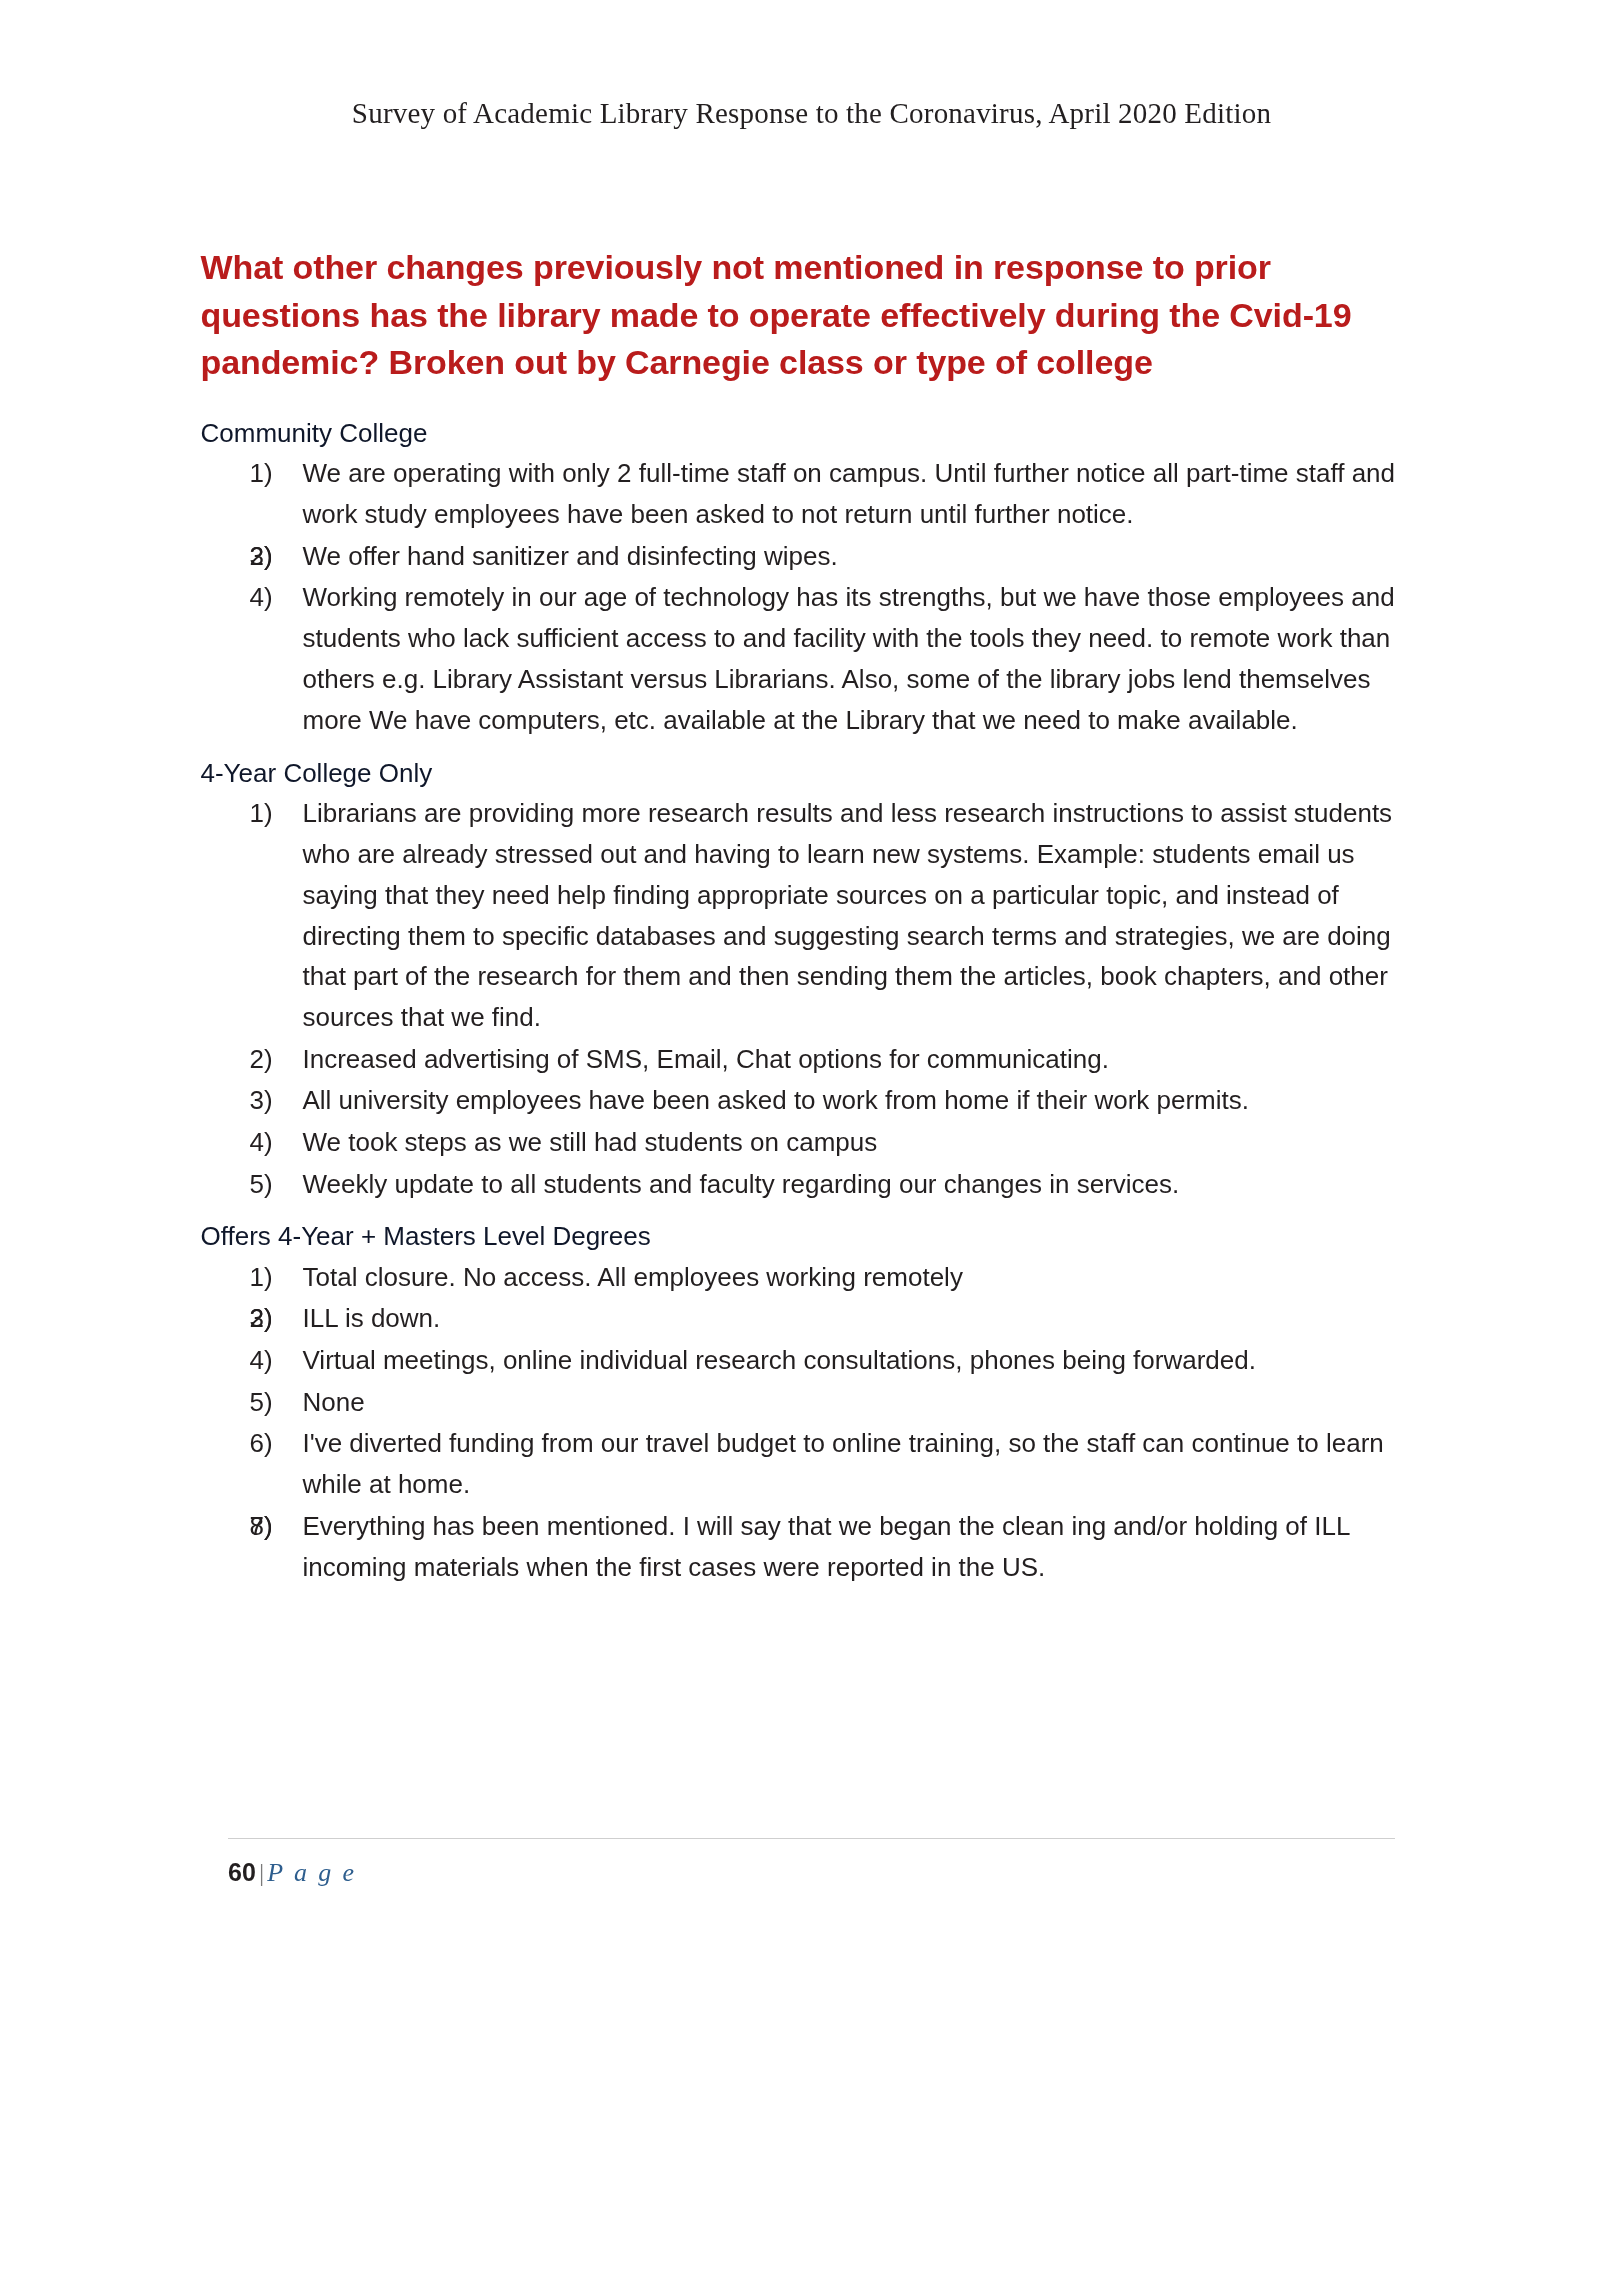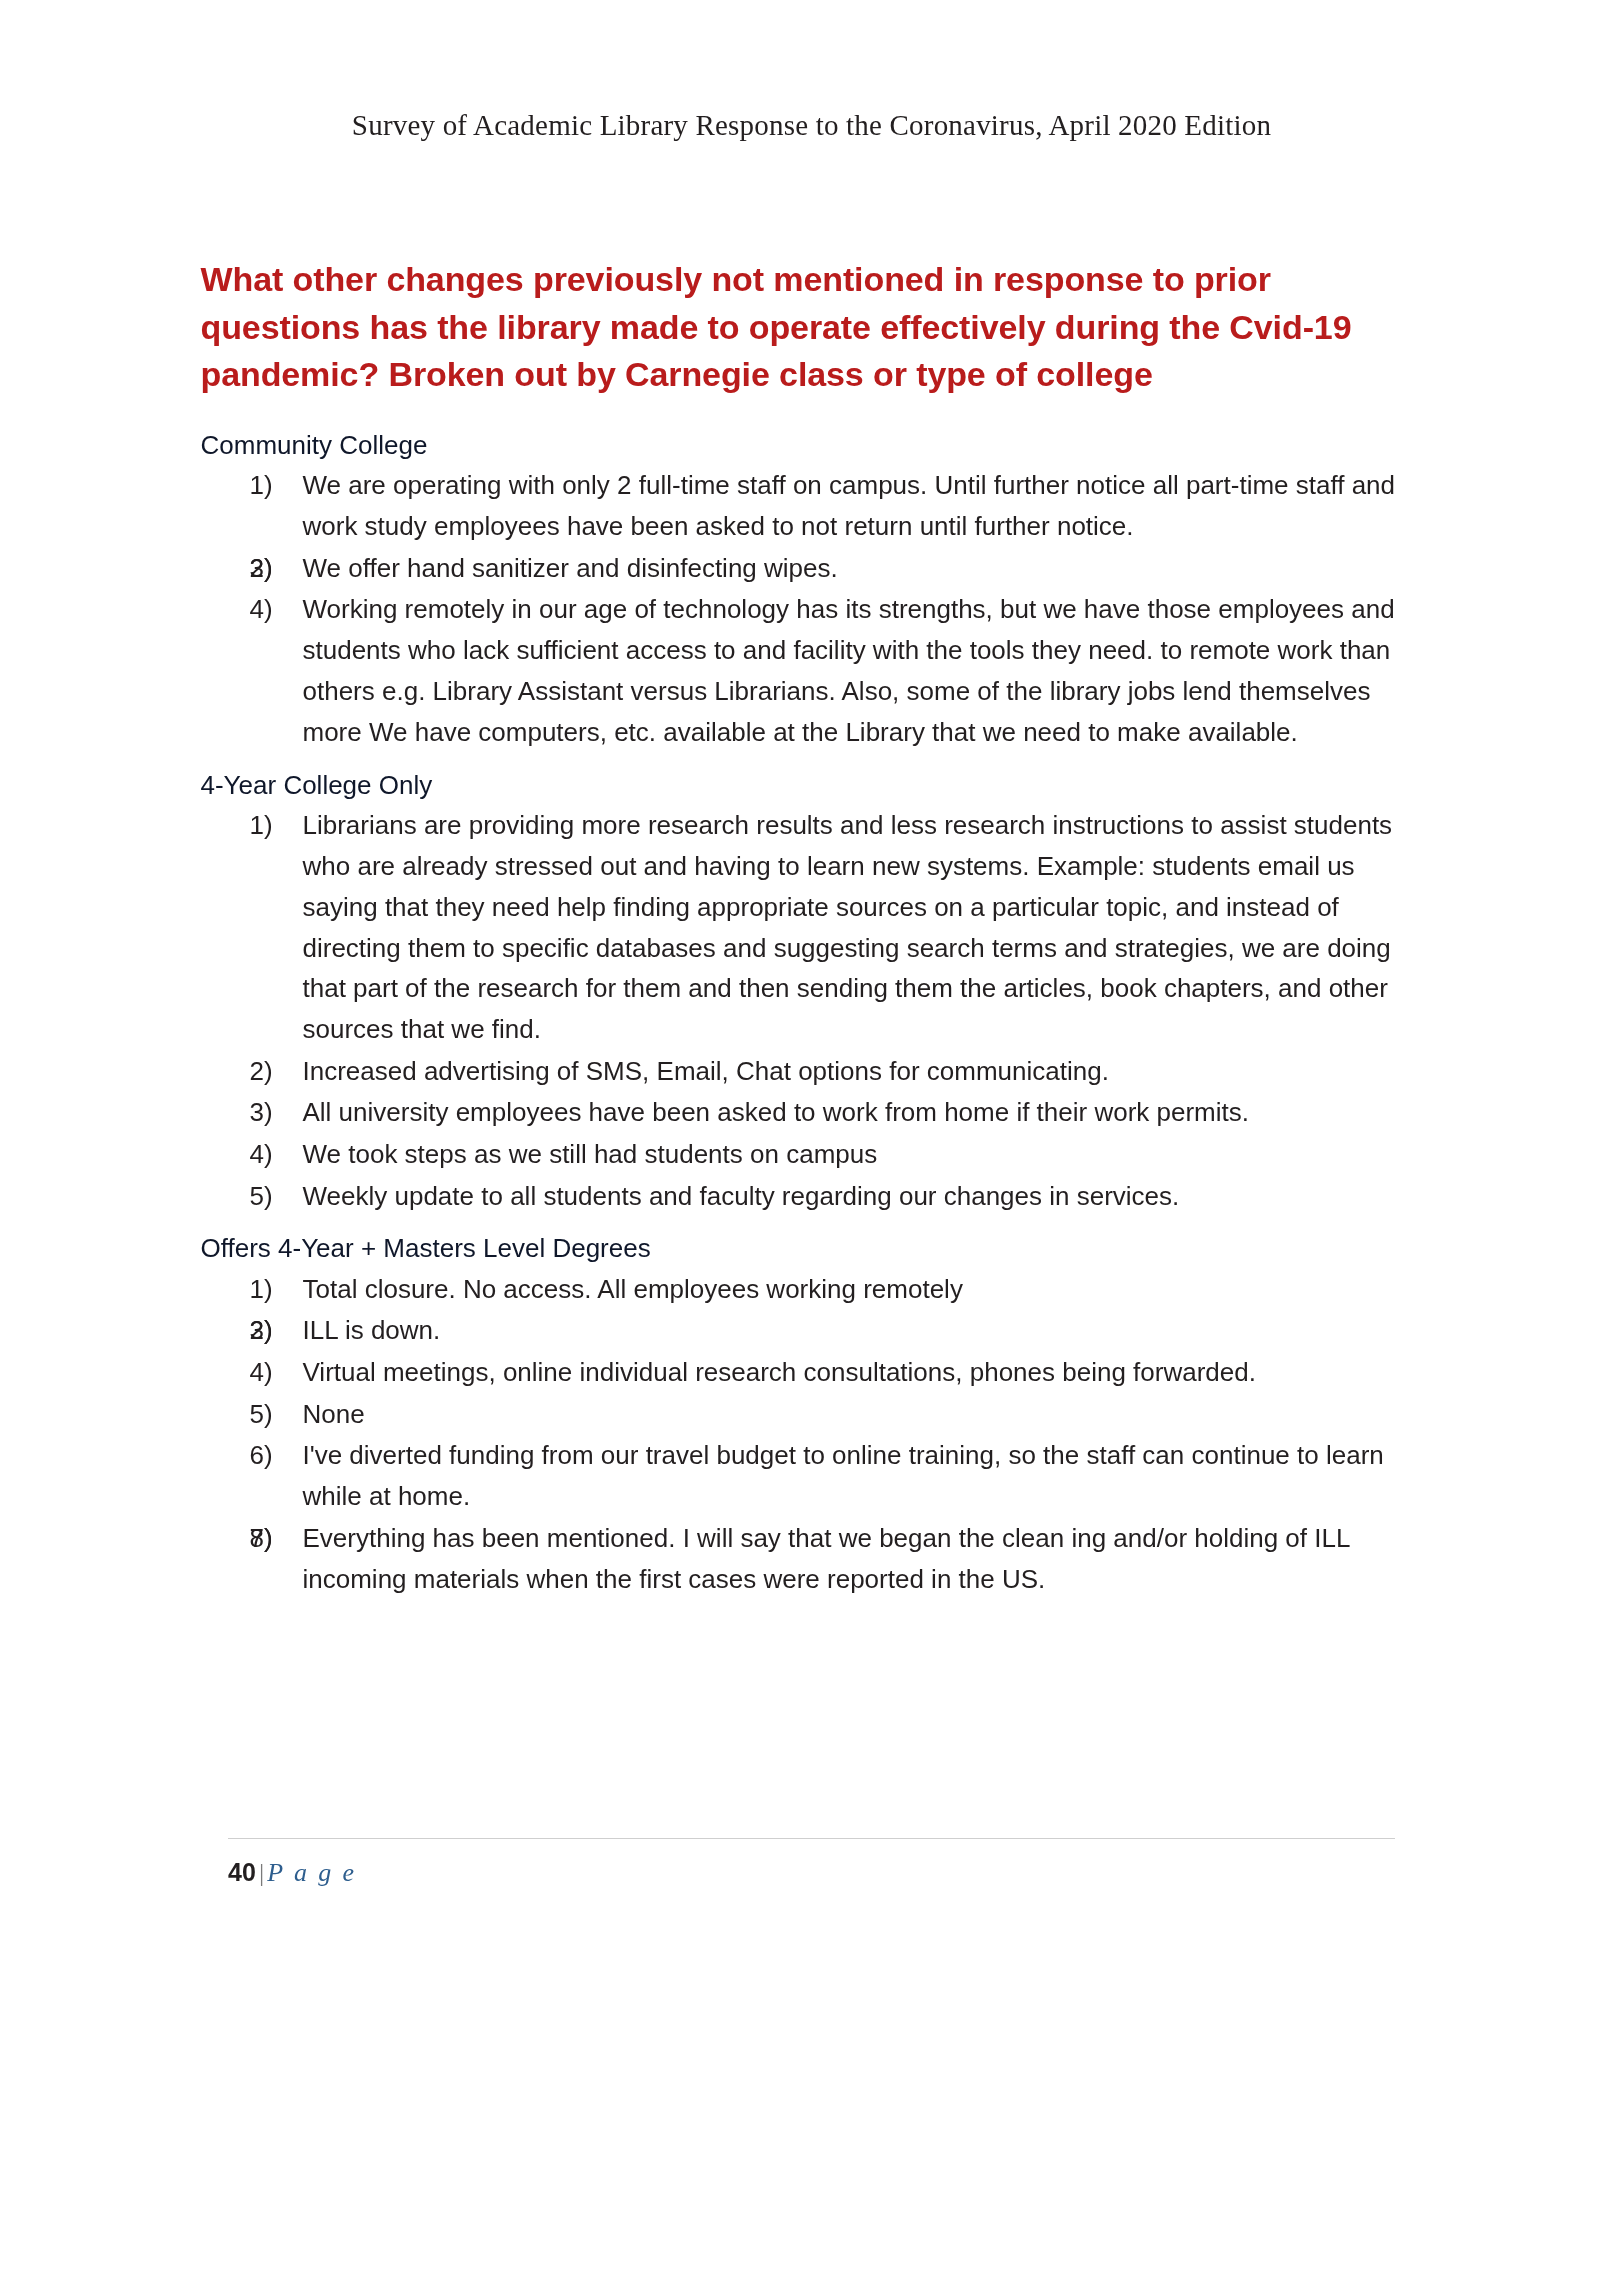--- a/index.html
+++ b/index.html
@@ -10,21 +10,21 @@
   body {
     font-family: "Liberation Sans", sans-serif;
     color: #231f20;
   }
   .page {
     position: relative;
     width: 1623px;
     height: 1967px;
     background: #ffffff;
     box-sizing: border-box;
-    padding: 16px;
+    padding: 4px;
     overflow: hidden;
   }
   .header {
     font-family: "Liberation Serif", serif;
     font-size: 29px;
     text-align: center;
     color: #231f20;
     padding-top: 93px;
     letter-spacing: 0.2px;
   }
@@ -153,17 +153,17 @@
         <li><span class="num">7)</span></li>
         <li><span class="num">8)</span><span>Everything has been mentioned.  I will say that we began the clean ing and/or holding of ILL incoming materials when the first cases were reported in the US.</span></li>
       </ol>
     </div>
 
   </div>
 
   <div class="footer-rule"></div>
 
   <div class="footer">
-    <span class="pagenum">40</span><span class="sep">|</span><span class="pword">P a g e</span>
+    <span class="pagenum">60</span><span class="sep">|</span><span class="pword">P a g e</span>
   </div>
 
 </div>
 
 
 </body></html>

